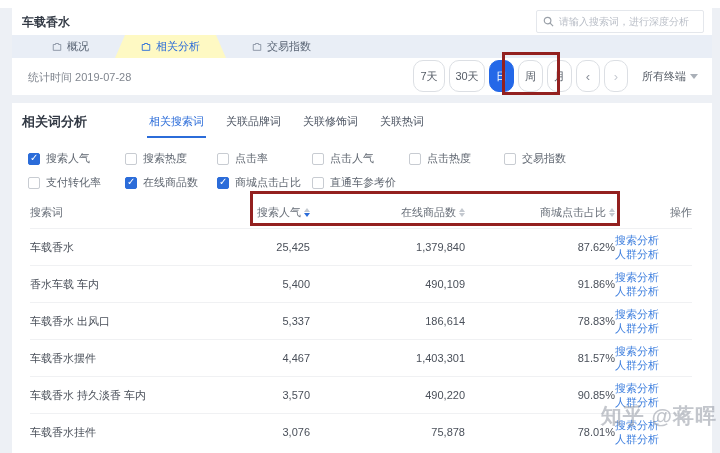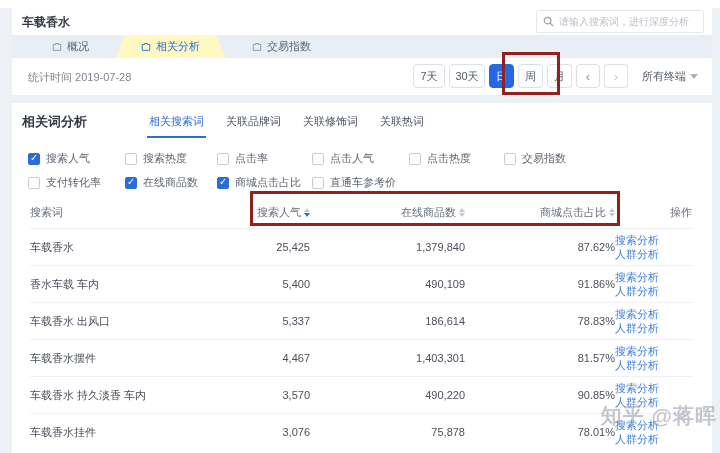--- a/index.html
+++ b/index.html
@@ -41,21 +41,21 @@
   .tab-ico { width:10px; height:10px; display:inline-block; }
 
   
   .stats-row { position:absolute; left:12px; top:58px; width:700px; height:37px; background:#ffffff; }
   .stats-time { position:absolute; left:16px; top:12px; font-size:11px; color:#80868f; }
   .range-group {
     position:absolute; right:14px; top:6px; height:24px;
     display:flex; align-items:center; gap:4px;
   }
   .rb {
-    height:24px; border:1px solid #dcdfe4; border-radius:4px; background:#fff;
+    height:32px; border:1px solid #dcdfe4; border-radius:10px; background:#fff;
     font-size:11px; color:#555c66; display:flex; align-items:center; justify-content:center;
     cursor:pointer;
   }
   .rb.w30 { width:32px; } .rb.w34 { width:36px; } .rb.w24 { width:25px; }
   .rb.selected { background:#2468e8; border-color:#2468e8; color:#ffffff; }
   .rb.nav { width:24px; color:#8a8f99; font-size:13px; }
   .rb.nav.next { color:#c6cad1; }
   .terminal-dd {
     margin-left:10px; display:flex; align-items:center; gap:4px;
     font-size:11px; color:#555c66; cursor:pointer;

